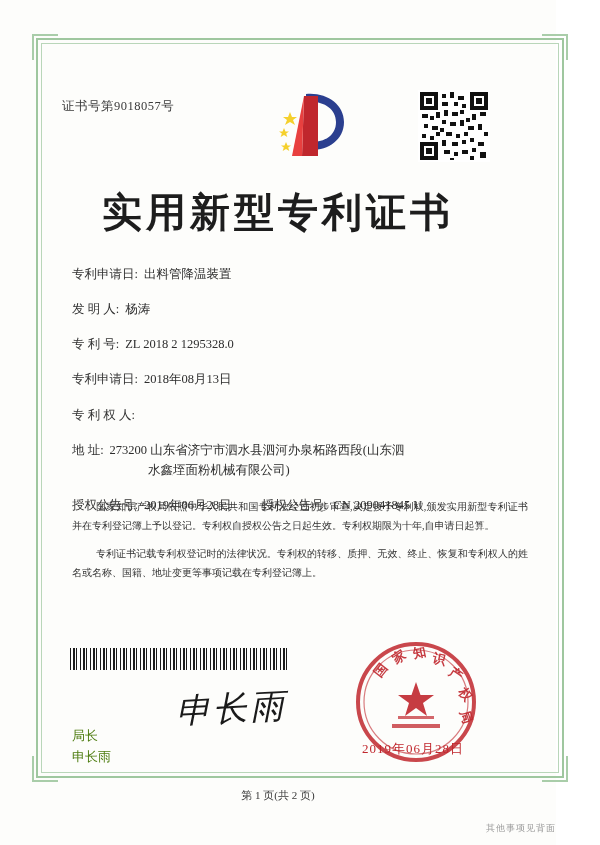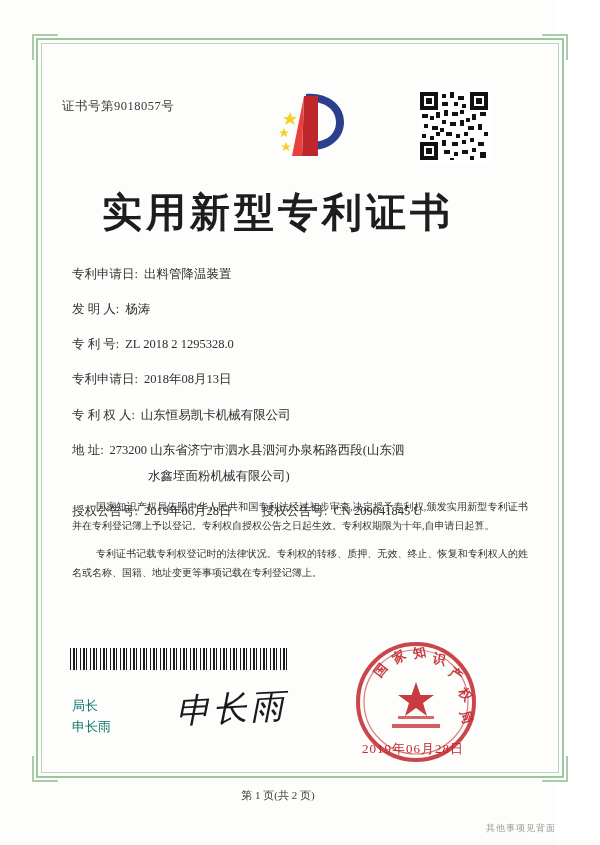--- a/index.html
+++ b/index.html
@@ -145,24 +145,24 @@
       #1a1a1a 3px, #1a1a1a 5px,
       #fdfdfb 5px, #fdfdfb 6px,
       #1a1a1a 6px, #1a1a1a 7px,
       #fdfdfb 7px, #fdfdfb 10px
     );
   }
 
   
   .sign-label {
     position: absolute;
-    left: 72px; top: 696px;
+    left: 72px; top: 726px;
     font-size: 13px;
     line-height: 1.6;
-    color: #0f766e;
+    color: #4d7c0f;
   }
   .sign-script {
     position: absolute;
     left: 176px; top: 686px;
     font-size: 34px;
     color: #1a1a1a;
     font-family: "Liberation Serif", serif;
     font-style: italic;
     letter-spacing: 3px;
     transform: rotate(-3deg);
@@ -304,24 +304,23 @@
       <span class="field-value">ZL 2018 2 1295328.0</span>
     </div>
 
     <div class="field-row">
       <span class="field-label">专利申请日:</span>
       <span class="field-value">2018年08月13日</span>
     </div>
 
     <div class="field-row">
       <span class="field-label">专 利 权 人:</span>
-      <span class="field-value">山东恒易凯卡机械有限公司</span>
-    </div>
-
-    <div class="field-row" style="margin-bottom:8px;">
+    </div>
+
+    <div class="field-row" style="margin-bottom:2px;">
       <span class="field-label">地 址:</span>
       <span class="field-value wrap">273200 山东省济宁市泗水县泗河办泉柘路西段(山东泗</span>
     </div>
     <div class="field-row sub-indent">
       <span class="field-value">水鑫垤面粉机械有限公司)</span>
     </div>
 
     <div class="field-row inline-two">
       <span class="field-label">授权公告号:</span>
       <span class="field-value">2019年06月28日</span>

